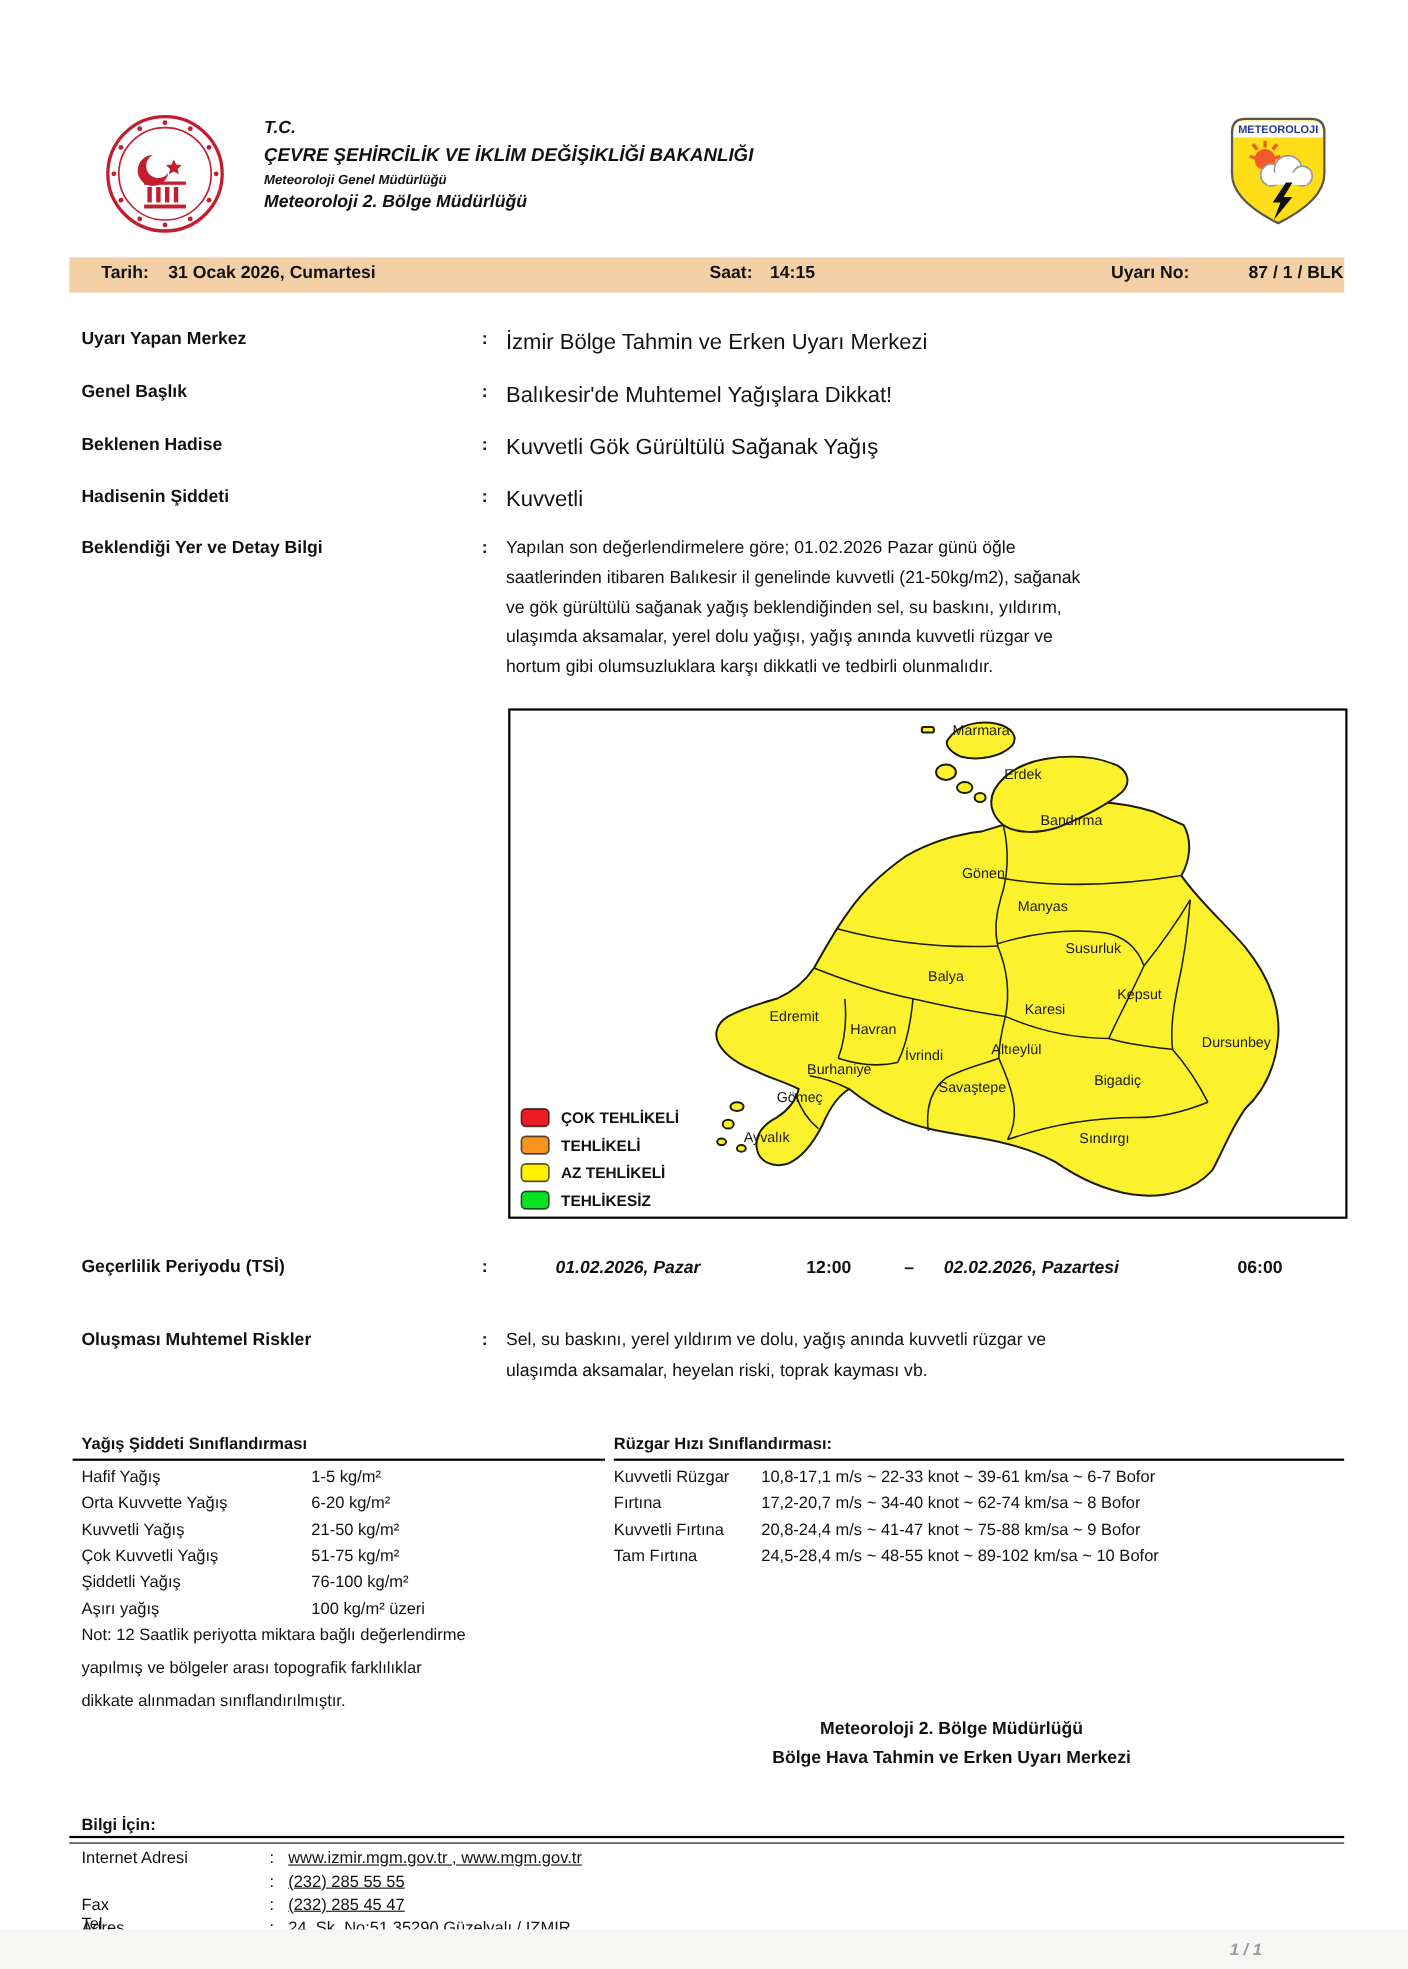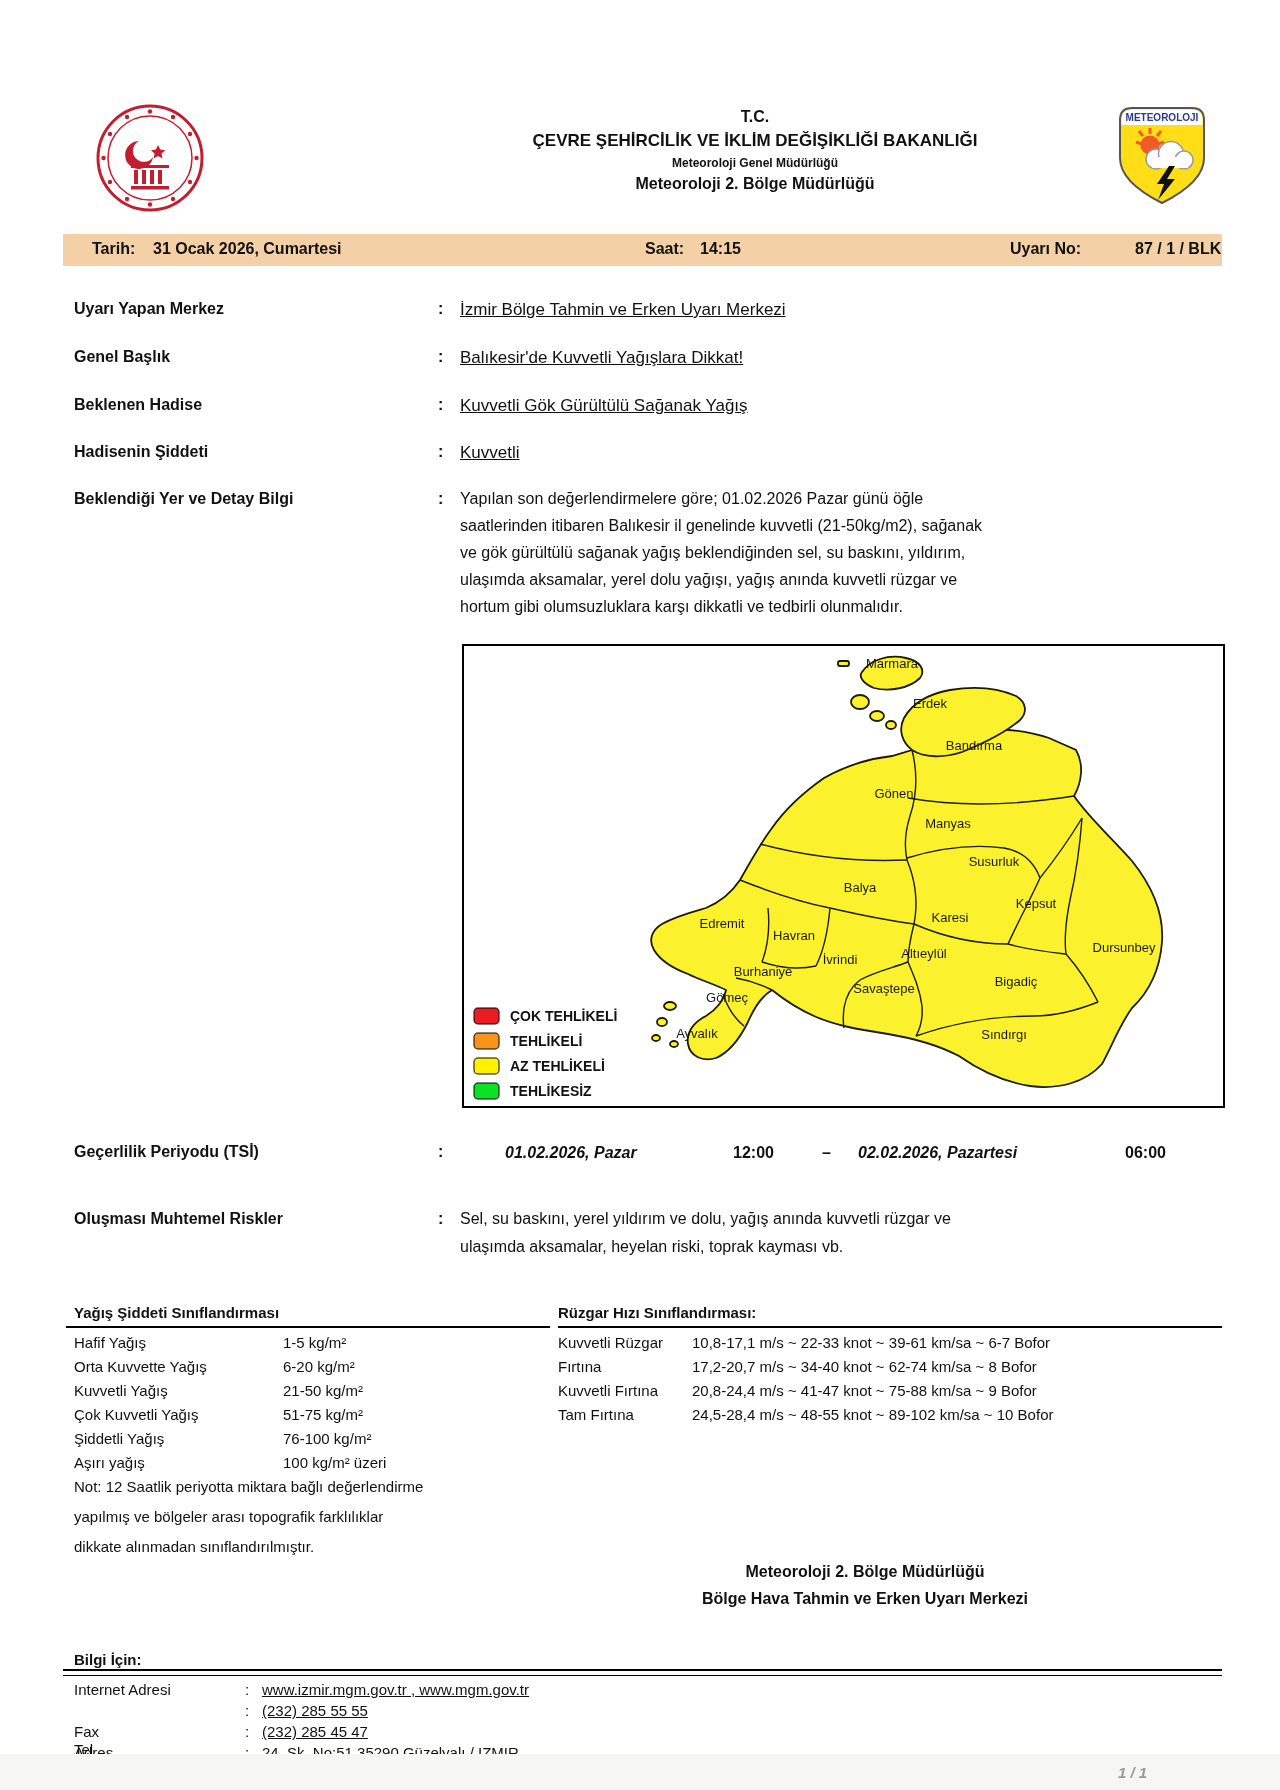--- a/index.html
+++ b/index.html
@@ -3,26 +3,26 @@
 <meta charset="utf-8">
 <style>
   html,body{margin:0;padding:0;background:#ffffff;}
   #page{position:relative;width:1280px;height:1790px;background:#ffffff;overflow:hidden;
         font-family:"Liberation Sans", sans-serif;color:#111;}
   .abs{position:absolute;}
   .b{font-weight:bold;}
   .bi{font-weight:bold;font-style:italic;}
   .t16{font-size:16px;line-height:20px;}
   .t15{font-size:15px;line-height:19px;}
-  .hdr{font-weight:bold;text-align:center;white-space:nowrap;}
+  .hdr{font-weight:bold;text-align:left;white-space:nowrap;font-style:italic;}
   #infobar{position:absolute;left:63px;top:234px;width:1159px;height:32px;}
   #infobar .txt{position:absolute;top:6px;font-weight:bold;font-size:16px;white-space:nowrap;}
   .fieldlabel{position:absolute;left:74px;font-weight:bold;font-size:16px;white-space:nowrap;}
   .fieldcolon{position:absolute;left:438px;font-weight:bold;font-size:16px;}
-  .fieldvalue{position:absolute;left:460px;font-size:17px;white-space:nowrap;text-decoration:underline;}
+  .fieldvalue{position:absolute;left:460px;font-size:20px;white-space:nowrap;}
   .paraline{position:absolute;left:460px;font-size:16px;white-space:nowrap;}
   #mapbox{position:absolute;left:462px;top:644px;width:763px;height:464px;border:2px solid #000;box-sizing:border-box;background:#fff;}
   .dlabel{font-size:13px;fill:#1a1a1a;text-anchor:middle;font-family:"Liberation Sans",sans-serif;}
   .legendtext{font-size:14px;font-weight:bold;fill:#111;font-family:"Liberation Sans",sans-serif;}
   .land{stroke:#1c1c00;stroke-width:1.8;}
   .bnd{fill:none;stroke:#1c1c00;stroke-width:1.4;}
   .tbl-label{position:absolute;font-size:15px;white-space:nowrap;}
   .rule{position:absolute;background:#000;}
   .notes{font-size:15px;}
   .sig{position:absolute;left:575px;width:580px;text-align:center;font-weight:bold;font-size:16px;white-space:nowrap;}
@@ -108,21 +108,21 @@
     <span class="txt" style="left:947px;">Uyarı No:</span>
     <span class="txt" style="left:1072px;">87  /  1  /  BLK</span>
   </div>
 
   <div class="fieldlabel" style="top:300px;">Uyarı Yapan Merkez</div>
   <div class="fieldcolon" style="top:300px;">:</div>
   <div class="fieldvalue" style="top:300px;">İzmir Bölge Tahmin ve Erken Uyarı Merkezi</div>
 
   <div class="fieldlabel" style="top:348px;">Genel Başlık</div>
   <div class="fieldcolon" style="top:348px;">:</div>
-  <div class="fieldvalue" style="top:348px;">Balıkesir'de Kuvvetli Yağışlara Dikkat!</div>
+  <div class="fieldvalue" style="top:348px;">Balıkesir'de Muhtemel Yağışlara Dikkat!</div>
 
   <div class="fieldlabel" style="top:396px;">Beklenen Hadise</div>
   <div class="fieldcolon" style="top:396px;">:</div>
   <div class="fieldvalue" style="top:396px;">Kuvvetli Gök Gürültülü Sağanak Yağış</div>
 
   <div class="fieldlabel" style="top:443px;">Hadisenin Şiddeti</div>
   <div class="fieldcolon" style="top:443px;">:</div>
   <div class="fieldvalue" style="top:443px;">Kuvvetli</div>
 
   <div class="fieldlabel" style="top:490px;">Beklendiği Yer ve Detay Bilgi</div>

